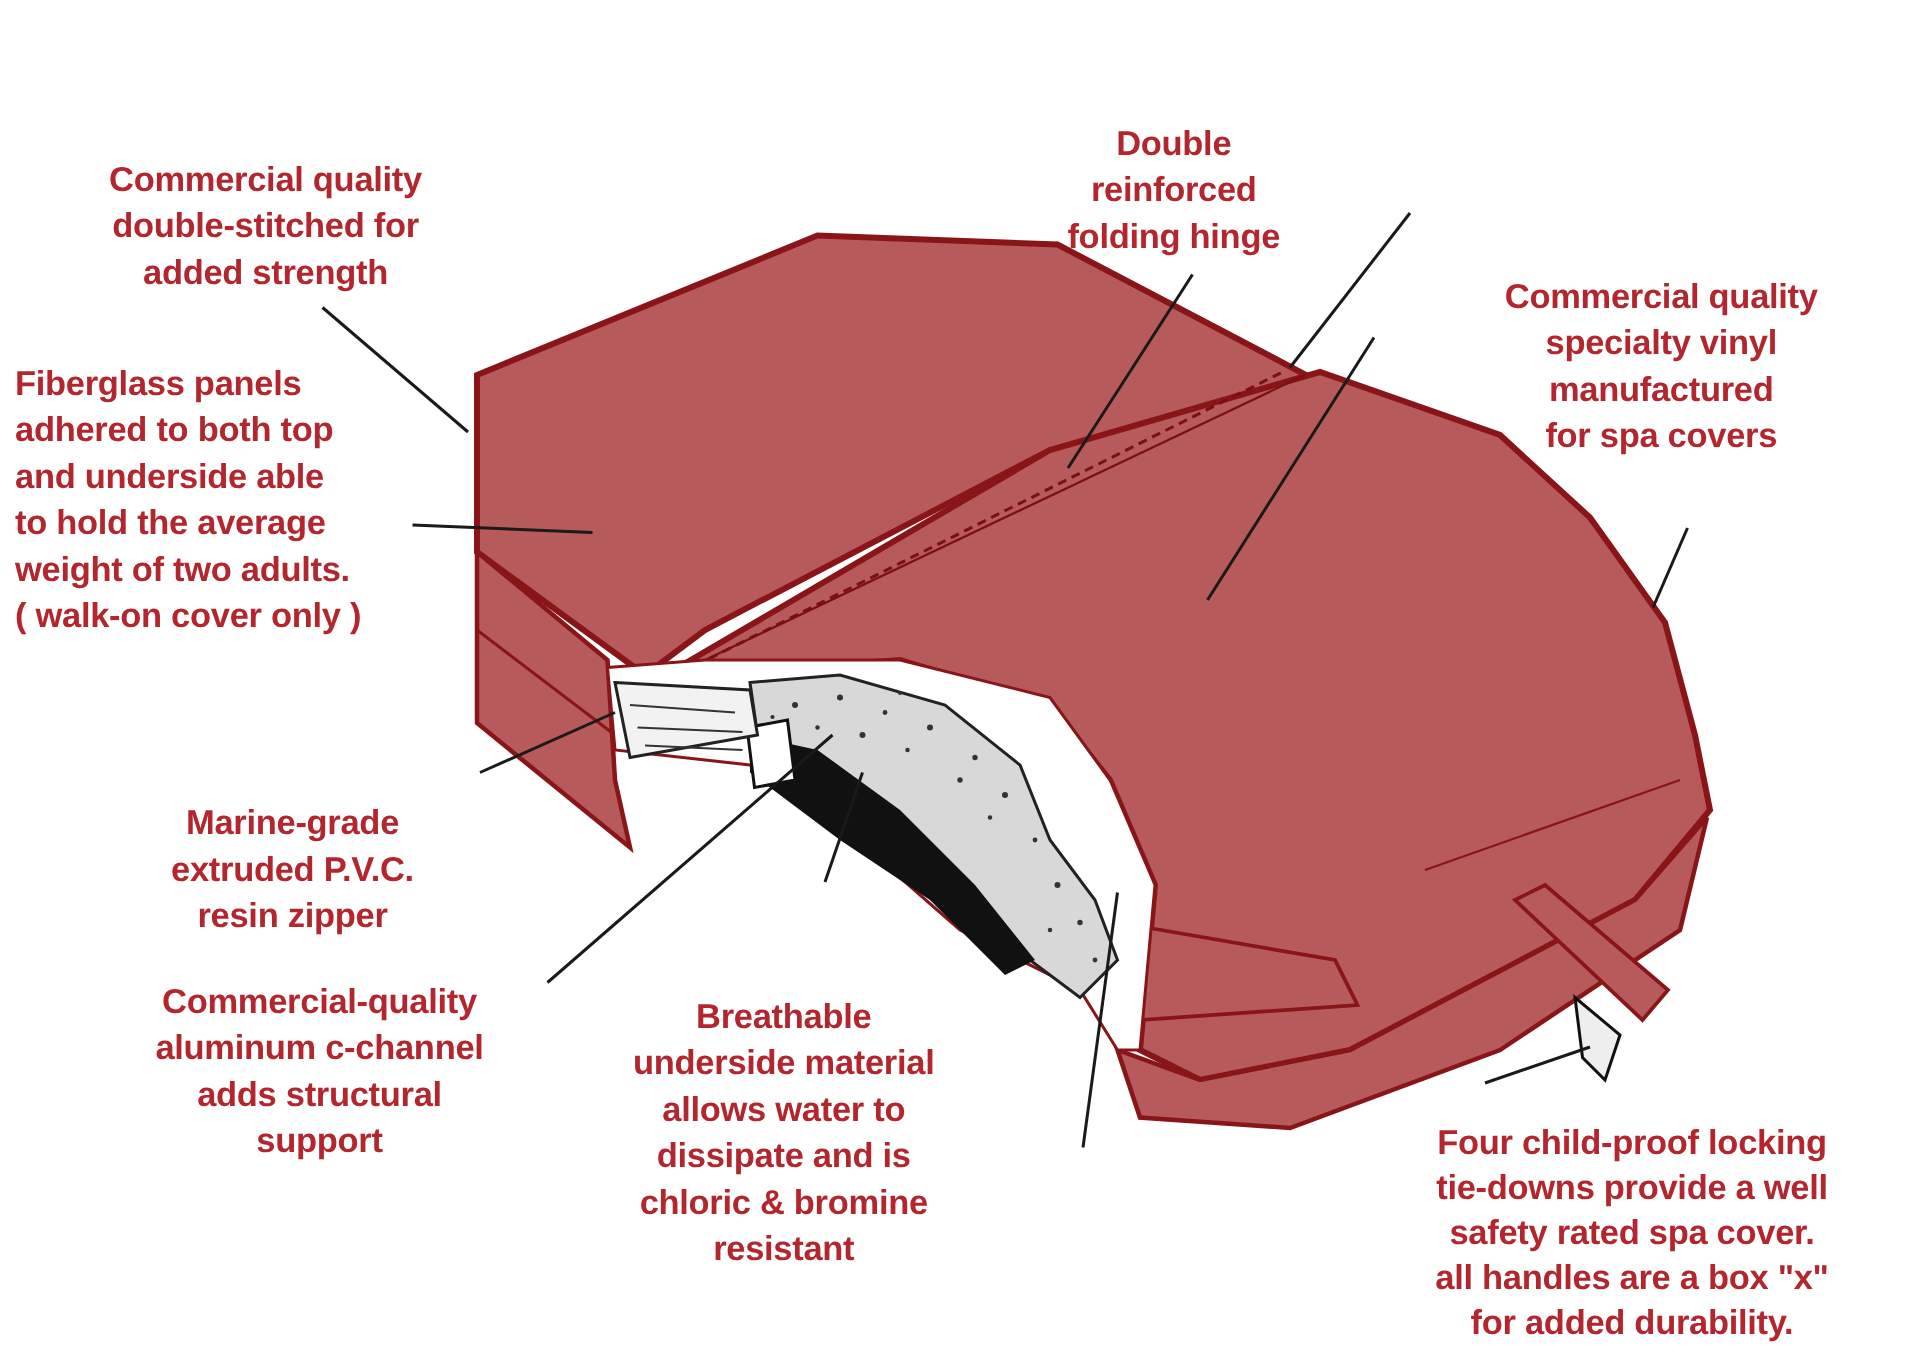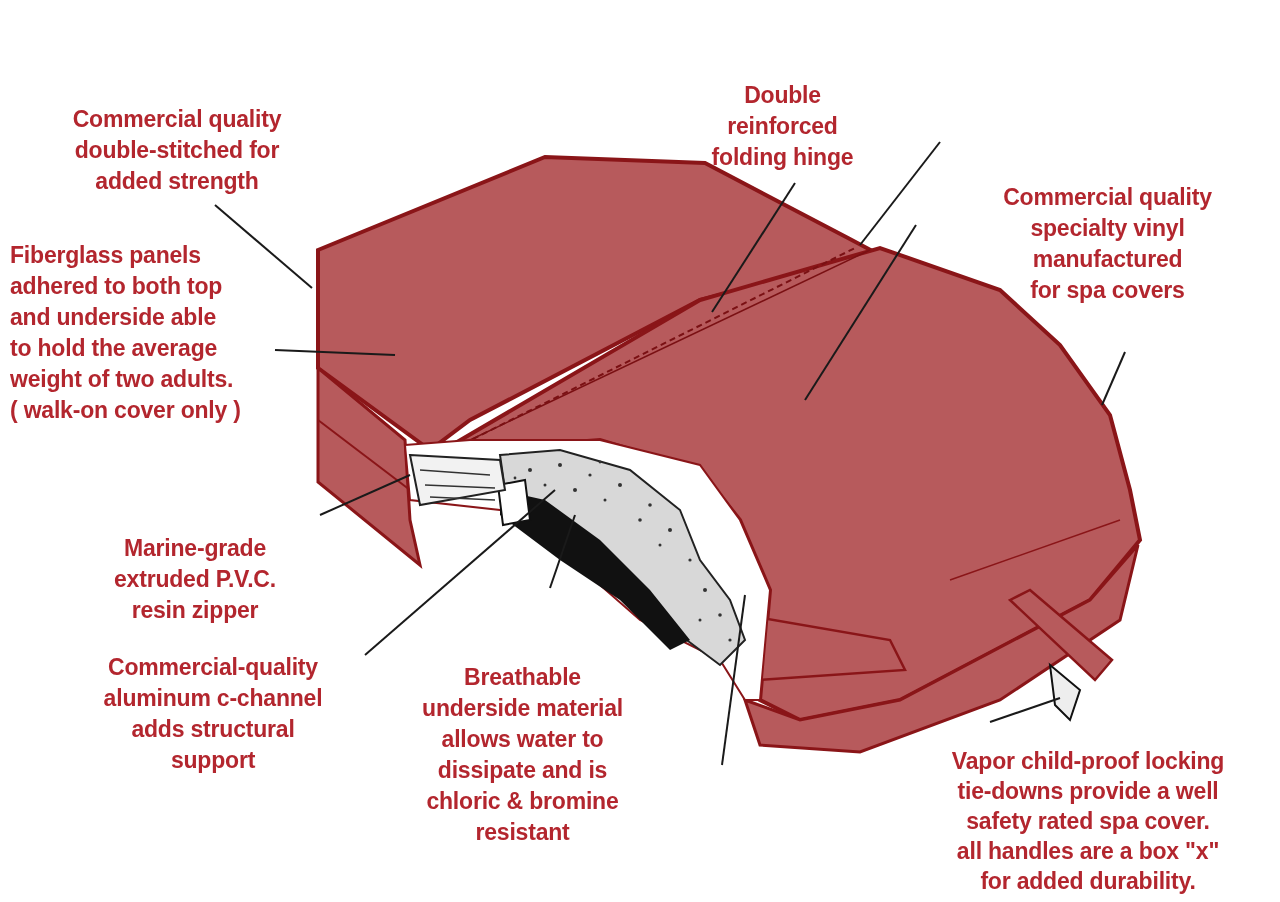--- a/index.html
+++ b/index.html
@@ -122,19 +122,19 @@
 support</div>
 
   <div class="label" style="left:395px; top:628px; width:255px;margin-top:34px;">Breathable
 underside material
 allows water to
 dissipate and is
 chloric &amp; bromine
 resistant</div>
 
 
-  <div class="label" style="left:928px; top:746px; width:320px; line-height:30px;">Vapor child-proof locking
+  <div class="label" style="left:928px; top:746px; width:320px; line-height:30px;">Four child-proof locking
 tie-downs provide a well
 safety rated spa cover.
 all handles are a box "x"
 for added durability.</div>
 
 </div>
 
 </body></html>

